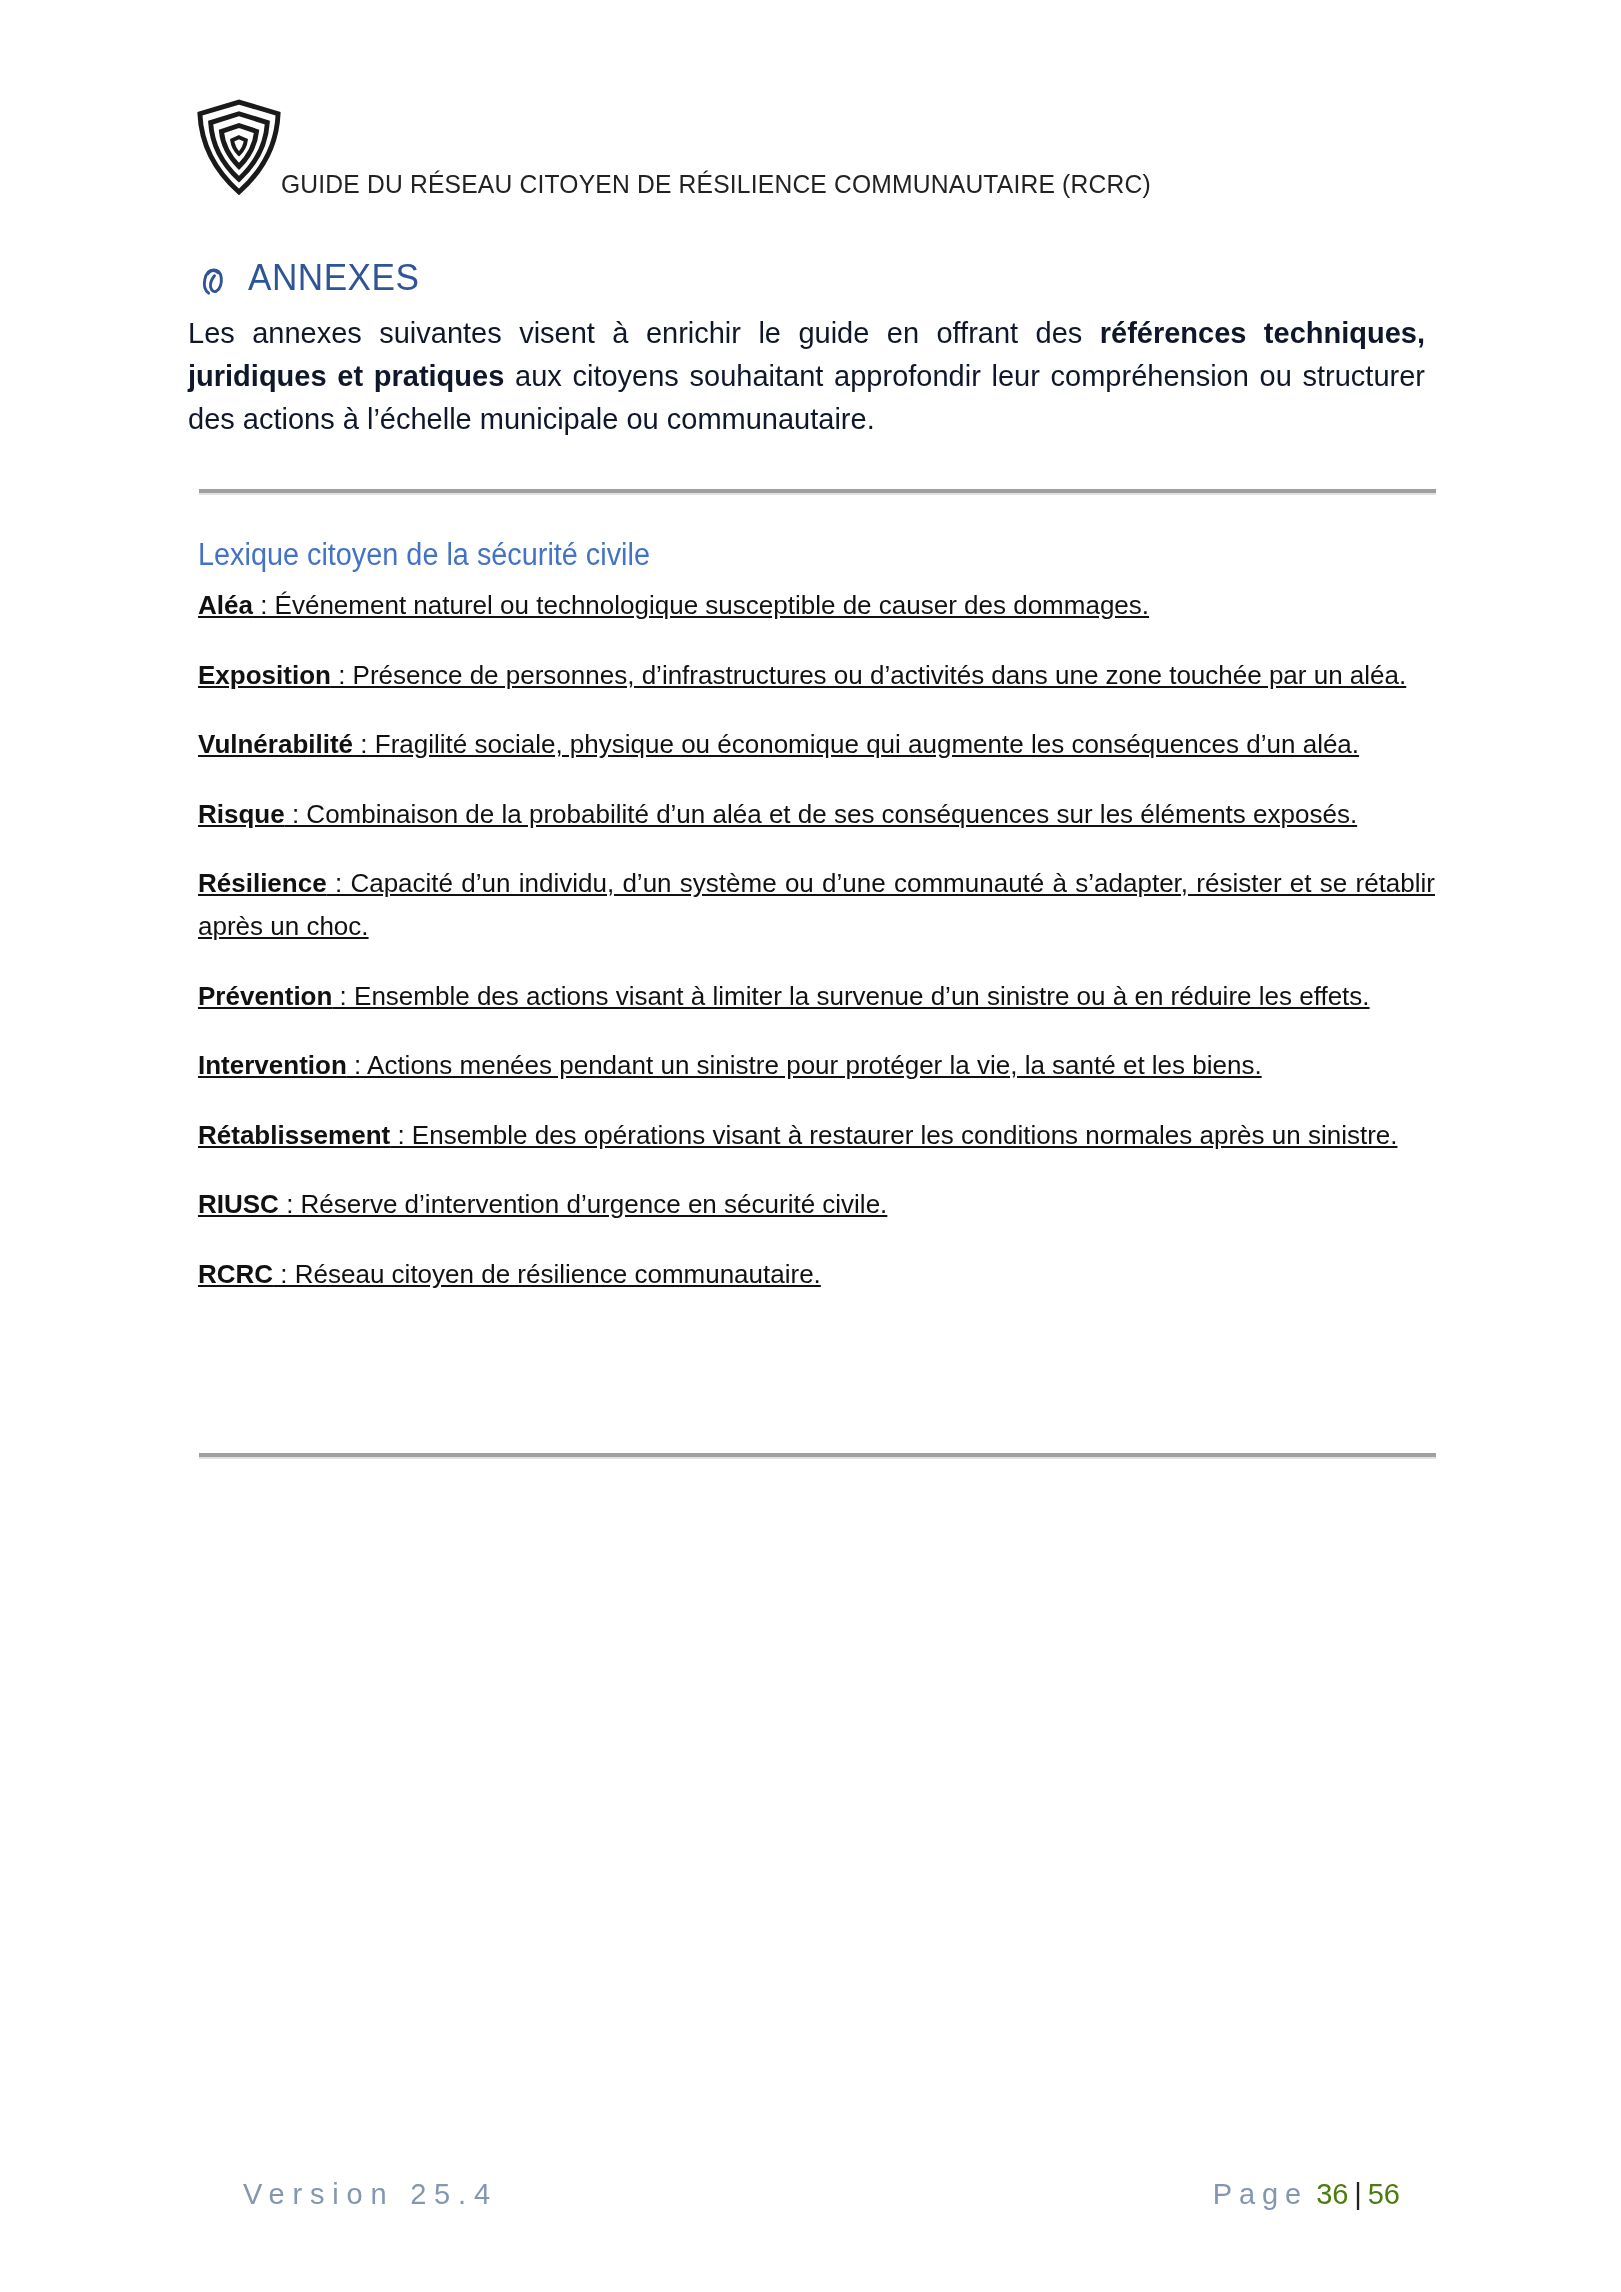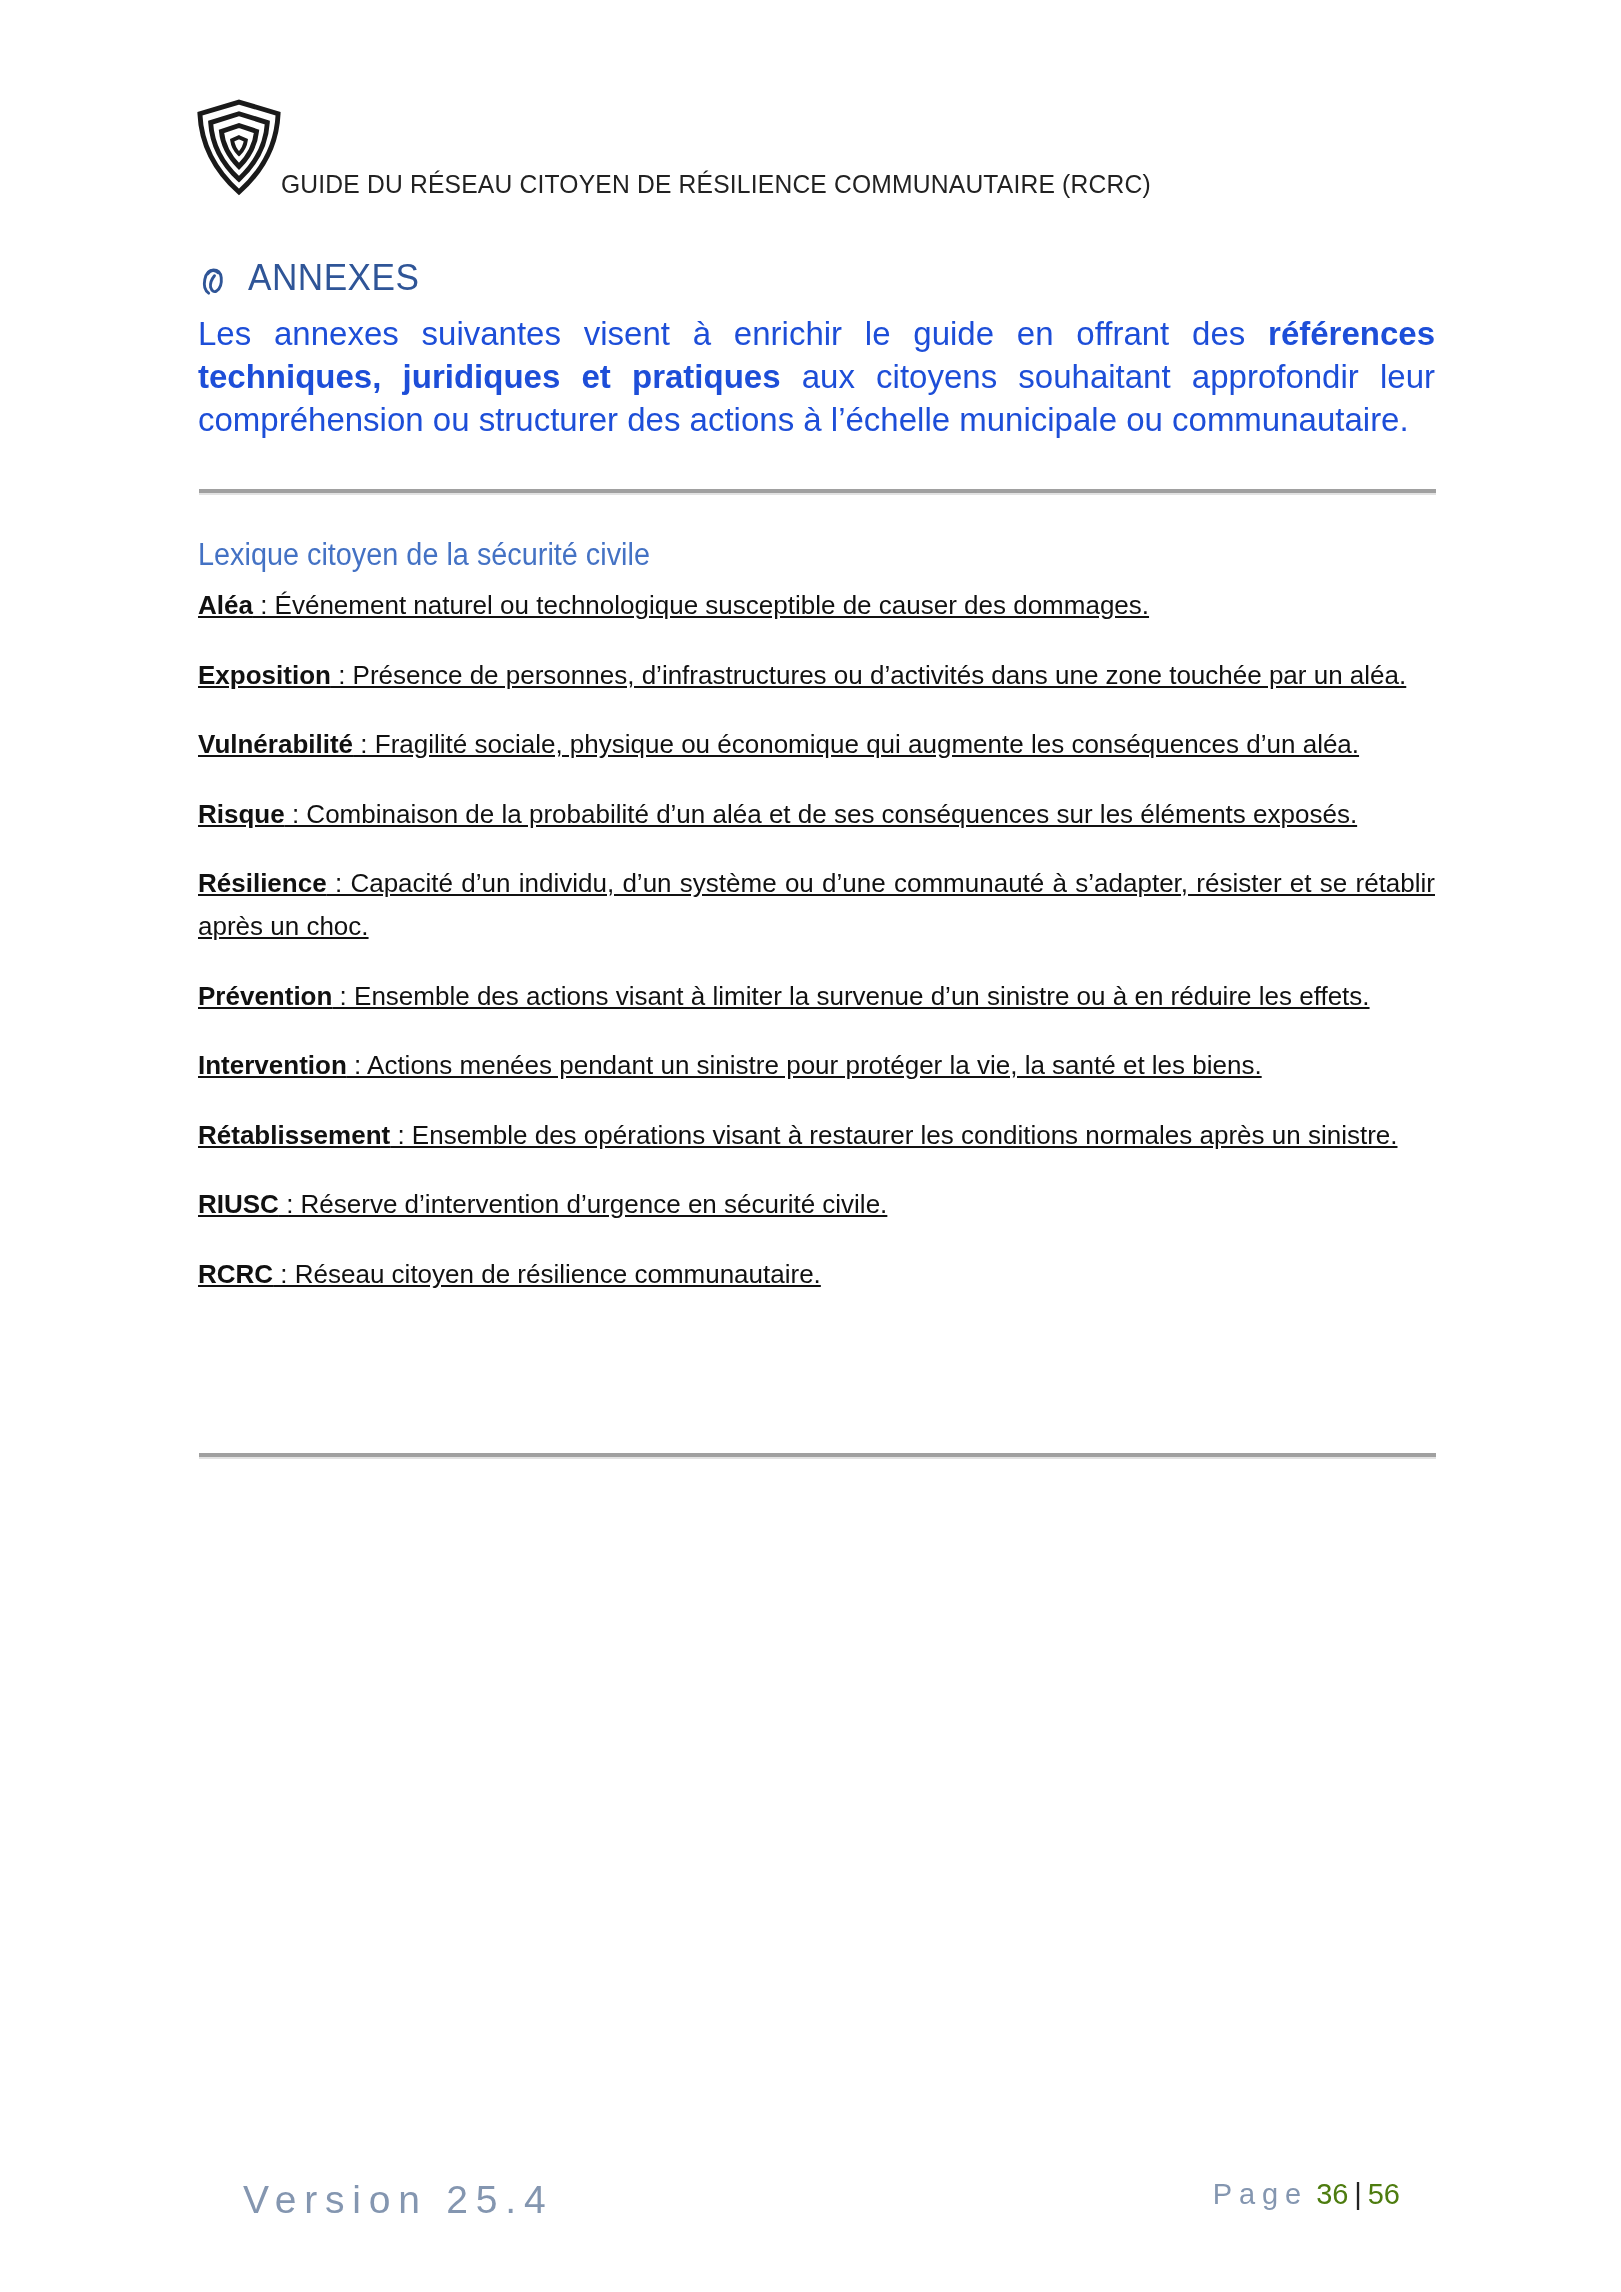--- a/index.html
+++ b/index.html
@@ -9,37 +9,37 @@
     .logo { position: absolute; left: 196px; top: 98px; width: 86px; height: 98px; }
     .header-title { position: absolute; left: 281px; top: 169px; font-size: 26.5px;
                     color: #222222; letter-spacing: 0.2px; white-space: nowrap;
                     transform: scaleX(0.93); transform-origin: left top; }
 
     .annexes-heading { position: absolute; left: 199px; top: 257px; display: flex; align-items: flex-end; }
     .clip-icon { width: 29px; height: 35px; margin-right: 19.6px; }
     .annexes-title { font-size: 37px; color: #2f5597; letter-spacing: 0.5px;
                      transform: scaleX(0.95); transform-origin: left center; }
 
-    .intro { position: absolute; left: 198px; top: 312px; width: 1237px; font-size: 33px;
-             line-height: 43px; text-align: justify; color: #1d4ed8; }
+    .intro { position: absolute; left: 188px; top: 312px; width: 1237px; font-size: 29px;
+             line-height: 43px; text-align: justify; color: #0f172a; }
     .intro b { font-weight: bold; }
 
     .rule { position: absolute; left: 199px; width: 1237px; height: 3.9px; background: #a0a0a0;
             box-shadow: 0 2px 0 #e2e2e2; }
     .rule-1 { top: 489px; }
     .rule-2 { top: 1453px; }
 
     .lexicon-title { position: absolute; left: 198px; top: 537px; font-size: 31px;
                      color: #4472c4; transform: scaleX(0.93); transform-origin: left top; white-space: nowrap; }
 
     .lexicon { position: absolute; left: 198px; top: 584px; width: 1237px; }
     .entry { font-size: 26px; line-height: 43px; text-align: justify; margin-bottom: 26.5px; text-decoration: underline; }
     .entry .term { font-weight: bold; }
 
-    .footer-version { position: absolute; left: 243px; top: 2178px; font-size: 39px;
+    .footer-version { position: absolute; left: 243px; top: 2178px; font-size: 29px;
                       color: #8496b0; letter-spacing: 7.8px; white-space: nowrap; }
     .footer-page { position: absolute; right: 221px; top: 2178px; font-size: 29px; white-space: nowrap; }
     .footer-page .lbl { color: #8496b0; letter-spacing: 6.9px; }
     .footer-page .num { color: #4d7c0f; }
     .footer-page .sep { color: #222; margin: 0 5.9px; }
   </style>
 </head>
 <body>
 
 <svg class="logo" viewBox="0 0 88 100">

